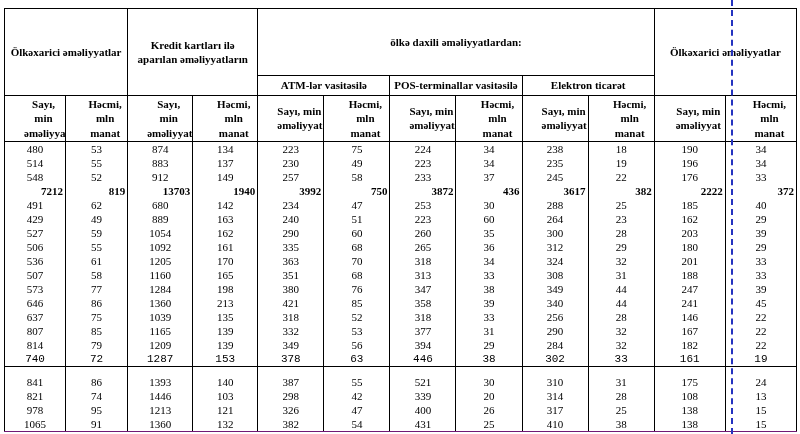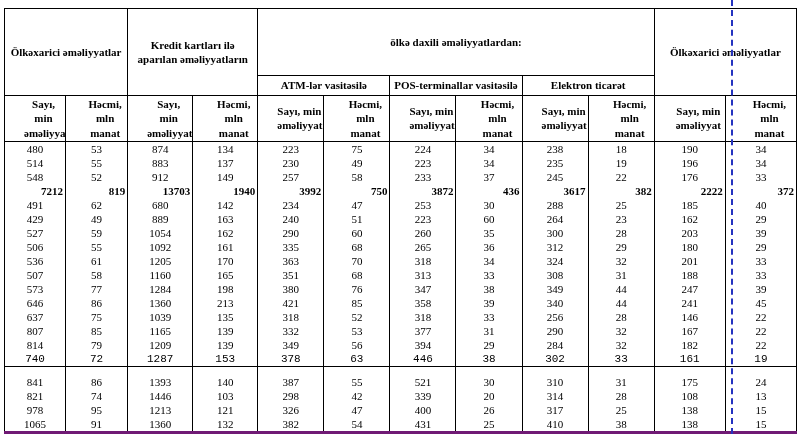--- a/index.html
+++ b/index.html
@@ -35,21 +35,21 @@
     border-left: 1px solid #000;
     border-right: 1px solid #000;
     font-size: 11px;
     text-align: center;
     vertical-align: middle;
     padding: 0 2px;
     height: 14px;
     line-height: 14px;
     overflow: hidden;
   }
-  tbody tr:last-child td { border-bottom: 5px solid #701a75; }
+  tbody tr:last-child td { border-bottom: 1px solid #701a75; }
   tr.total-row td { font-weight: bold; text-align: right; }
   tr.rule-below td { border-bottom: 1px solid #000; font-family: Liberation Mono, monospace; }
   tr.blank-row td { height: 9px; line-height: 9px; }
   .page-break {
     position: absolute;
     left: 731px;
     top: 0;
     width: 0;
     height: 434px;
     border-left: 2px dashed #2433c0;

